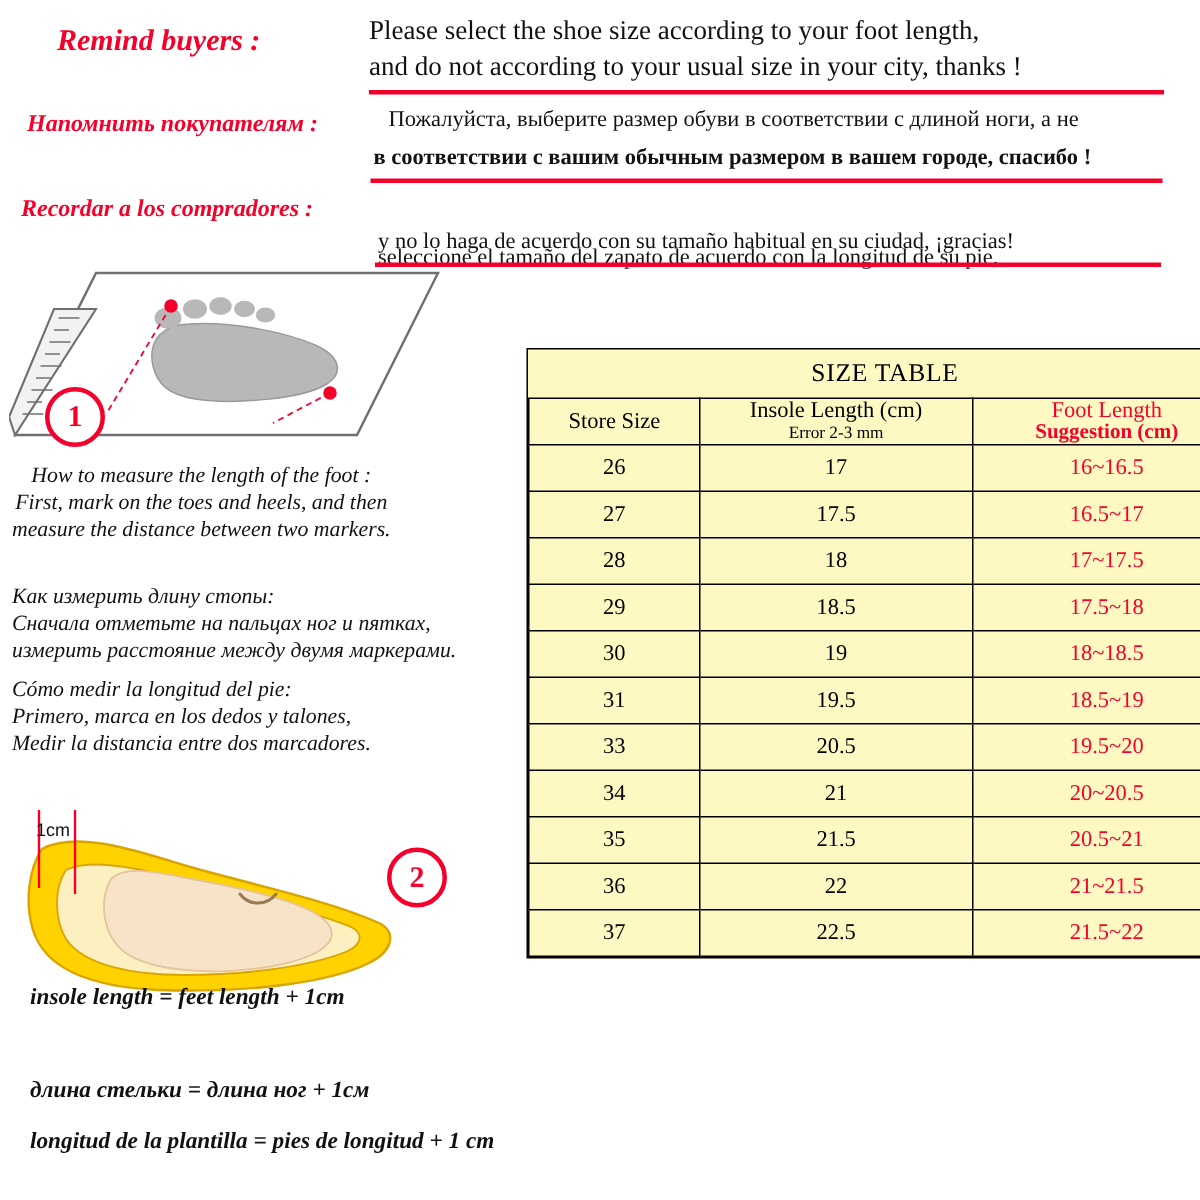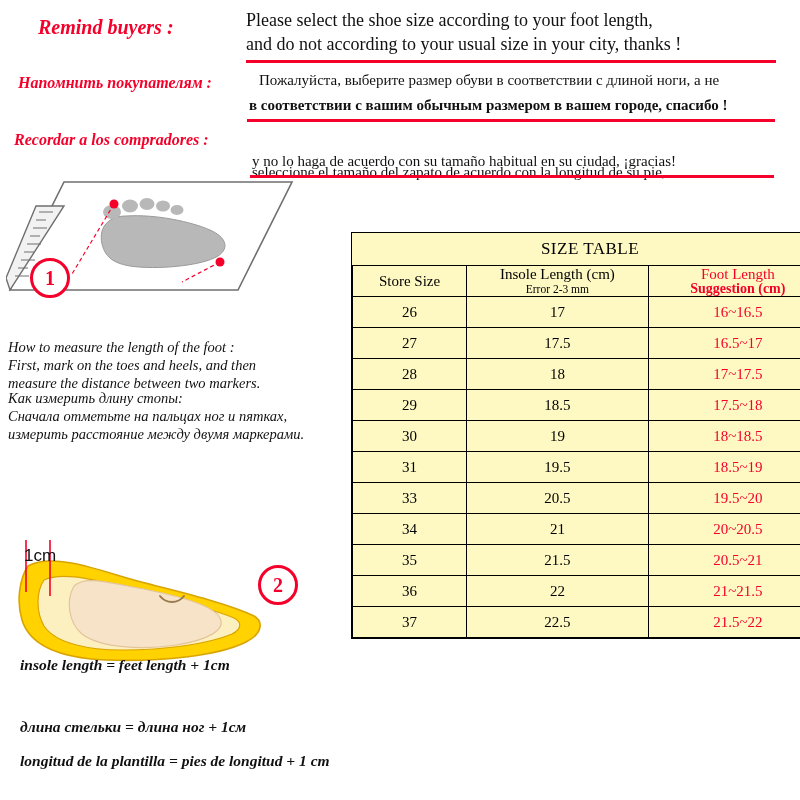--- a/index.html
+++ b/index.html
@@ -92,38 +92,38 @@
   
   .instr {
     position: absolute;
     font-family: "Liberation Serif", serif;
     font-style: italic;
     color: #111111;
     font-size: 14.5px;
     line-height: 18px;
     white-space: nowrap;
   }
-  .instr.i1 { left: 8px;  top: 338px; }
+  .instr.i1 { left: 8px;  top: 308px; text-align: center; }
   .instr.i2 { left: 8px;  top: 389px; }
   .instr.i3 { left: 8px;  top: 451px; }
 
   
   .fig2 {
     position: absolute;
     left: 10px;
     top: 530px;
     width: 260px;
     height: 145px;
   }
   .cm-label {
     position: absolute;
     left: 24px;
     top: 546px;
     font-family: "Liberation Sans", sans-serif;
-    font-size: 17px;
+    font-size: 12px;
     color: #111111;
   }
 
   
   .formula {
     position: absolute;
     left: 20px;
     font-family: "Liberation Serif", serif;
     font-style: italic;
     font-weight: bold;
@@ -245,20 +245,25 @@
   <div class="instr i1">
     <div>How to measure the length of the foot :</div>
     <div>First, mark on the toes and heels, and then</div>
     <div>measure the distance between two markers.</div>
   </div>
   <div class="instr i2">
     <div>Как измерить длину стопы:</div>
     <div>Сначала отметьте на пальцах ног и пятках,</div>
     <div>измерить расстояние между двумя маркерами.</div>
   </div>
+  <div class="instr i3">
+    <div>Cómo medir la longitud del pie:</div>
+    <div>Primero, marca en los dedos y talones,</div>
+    <div>Medir la distancia entre dos marcadores.</div>
+  </div>
 
   <svg class="fig2" viewBox="0 0 260 145">
 
     <path d="M18,36 C10,48 6,70 12,90 C20,116 50,128 96,130 C150,132 208,126 236,112
              C252,104 254,92 244,86 C210,70 150,58 110,46 C78,36 40,24 18,36 Z" fill="#ffd200" stroke="#d9a400" stroke-width="1.6"></path>
 
     <path d="M34,50 C26,62 26,82 34,96 C46,114 80,120 112,120 C156,120 198,114 222,104
              C232,99 232,92 224,88 C196,76 144,66 108,56 C80,48 50,42 34,50 Z" fill="#fdf0c0" stroke="#d9a400" stroke-width="1.2"></path>
 
     <path d="M64,56 C56,70 58,92 72,104 C90,118 132,120 166,115 C198,110 216,100 210,88

